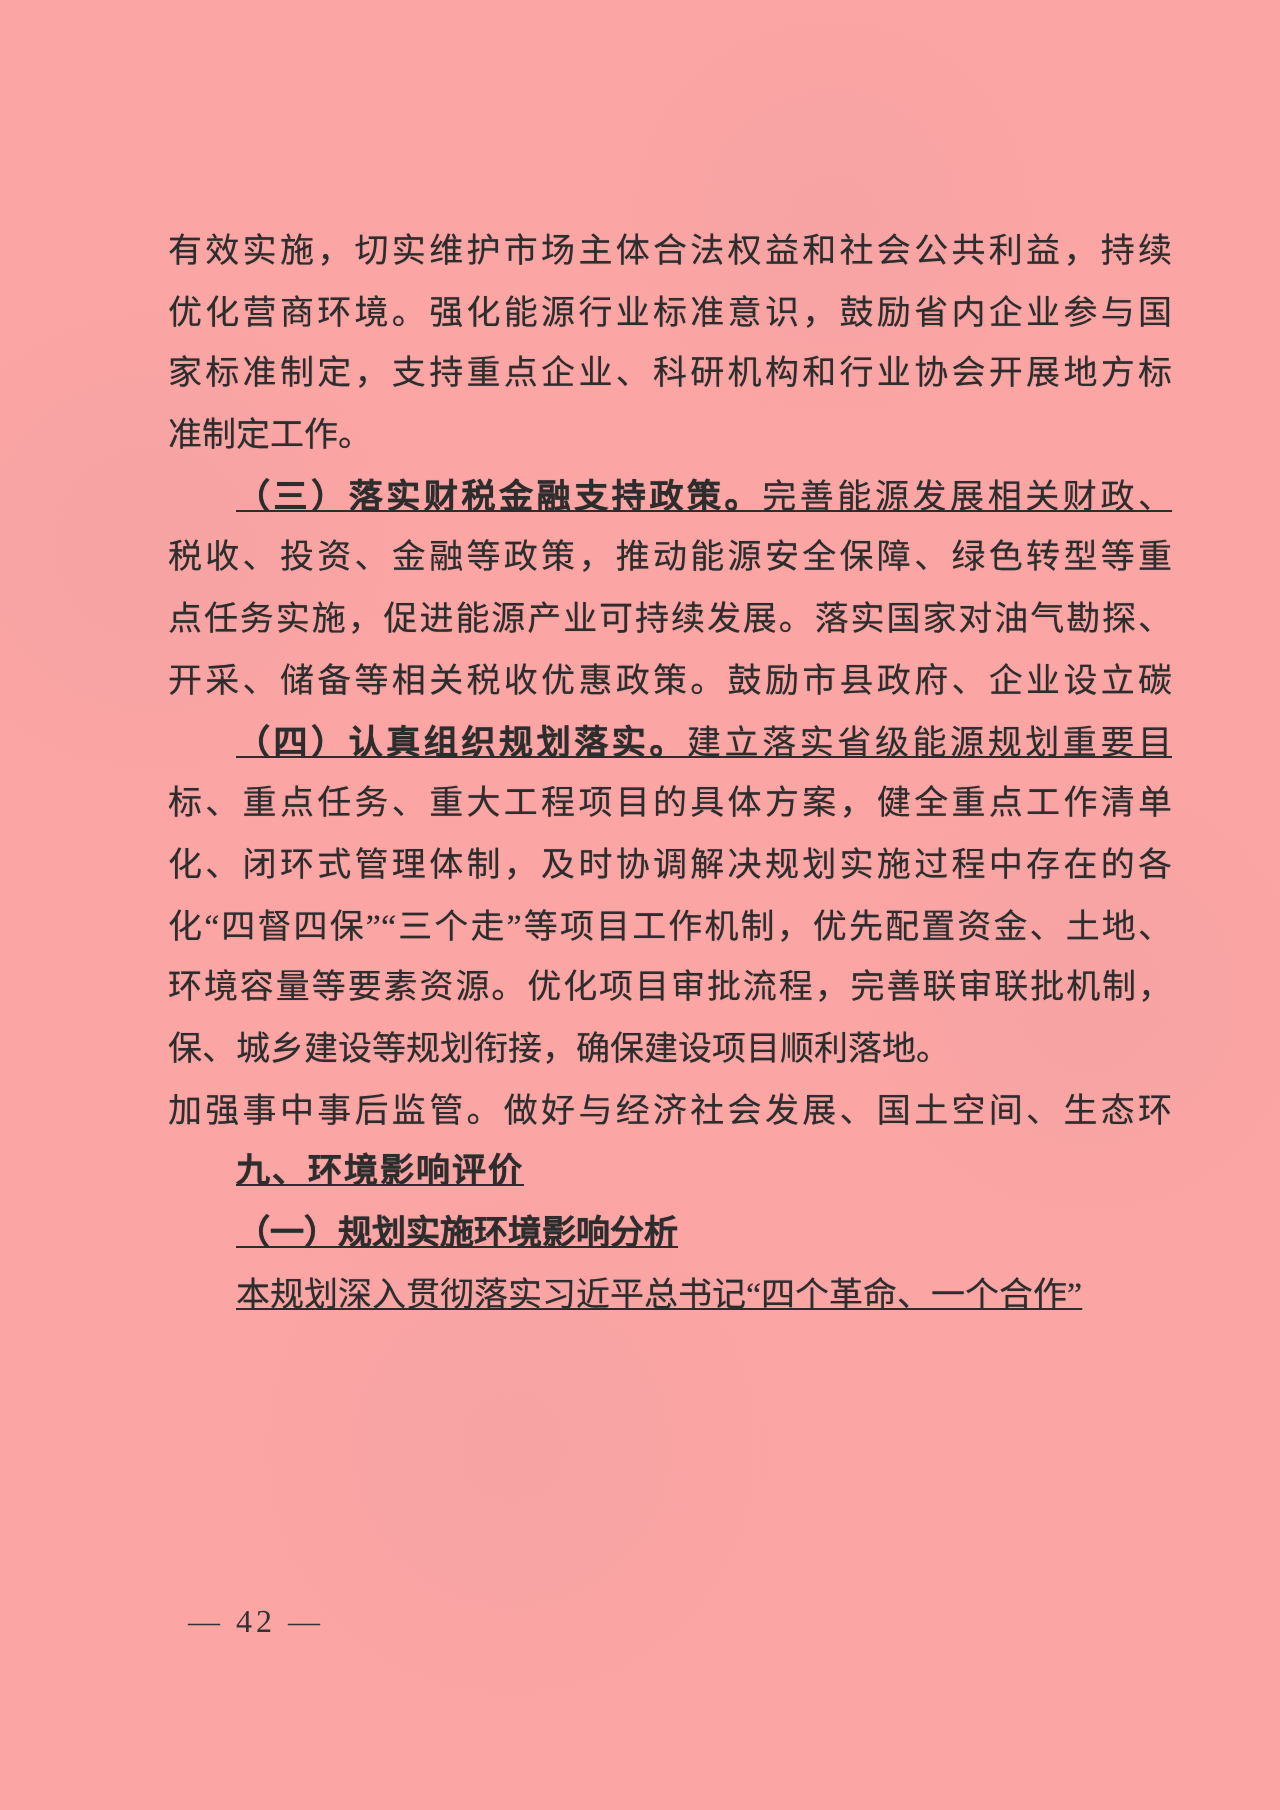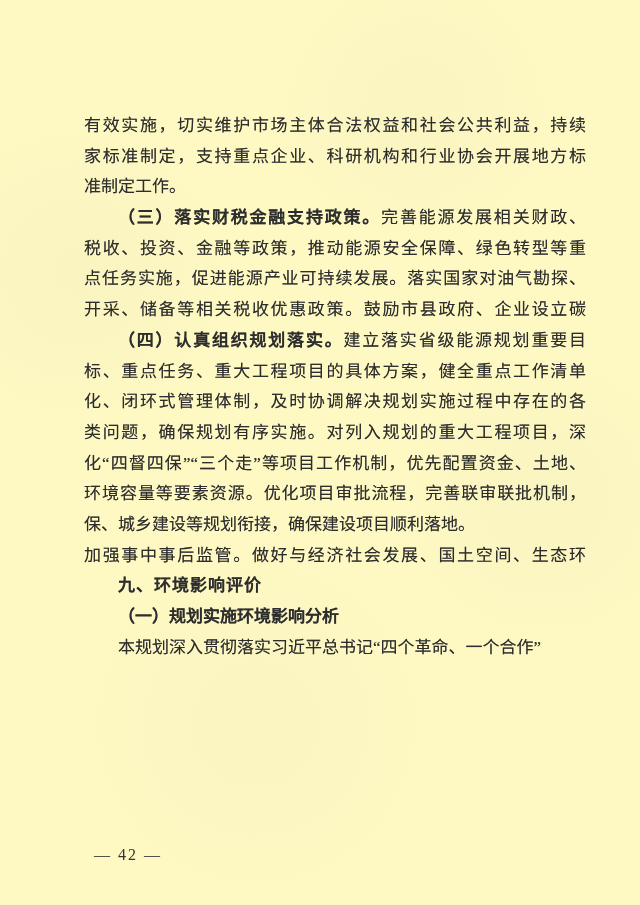--- a/index.html
+++ b/index.html
@@ -5,21 +5,21 @@
   html, body {
     margin: 0;
     padding: 0;
     background: #ffffff;
   }
   .page {
     position: relative;
     width: 640px;
     height: 905px;
     margin: 0;
-    background: #fef9c3;
+    background: #fca5a5;
     overflow: hidden;
     font-family: "Liberation Serif", "DejaVu Serif", serif;
   }
   
   .page::before {
     content: "";
     position: absolute;
     inset: 0;
     pointer-events: none;
     background:
@@ -44,57 +44,58 @@
     white-space: normal;
   }
   .line.fill {
     text-align: justify;
     text-align-last: justify;
     -moz-text-align-last: justify;
     text-justify: inter-character;
   }
   .line.indent {
     padding-left: 34px;
+    text-decoration: underline;
   }
   .line .seg.bold {
     font-weight: bold;
   }
   .line.hei .seg {
     font-family: "Liberation Sans", "DejaVu Sans", sans-serif;
     font-weight: bold;
     letter-spacing: 1px;
     margin-top: 26px;
   }
   .page-number {
     position: absolute;
     left: 94px;
-    top: 844px;
+    top: 801px;
     font-size: 16px;
     line-height: 22px;
     color: #333333;
     letter-spacing: 2px;
     font-family: "Liberation Serif", "DejaVu Serif", serif;
   }
 </style>
 </head>
 <body>
 
 <div class="page">
   <div class="text-block">
       <div class="line fill"><span class="seg">有效实施，切实维护市场主体合法权益和社会公共利益，持续</span></div>
+      <div class="line fill"><span class="seg">优化营商环境。强化能源行业标准意识，鼓励省内企业参与国</span></div>
       <div class="line fill"><span class="seg">家标准制定，支持重点企业、科研机构和行业协会开展地方标</span></div>
       <div class="line"><span class="seg">准制定工作。</span></div>
       <div class="line indent fill"><span class="seg bold">（三）落实财税金融支持政策。</span><span class="seg">完善能源发展相关财政、</span></div>
       <div class="line fill"><span class="seg">税收、投资、金融等政策，推动能源安全保障、绿色转型等重</span></div>
       <div class="line fill"><span class="seg">点任务实施，促进能源产业可持续发展。落实国家对油气勘探、</span></div>
       <div class="line fill"><span class="seg">开采、储备等相关税收优惠政策。鼓励市县政府、企业设立碳</span></div>
       <div class="line indent fill"><span class="seg bold">（四）认真组织规划落实。</span><span class="seg">建立落实省级能源规划重要目</span></div>
       <div class="line fill"><span class="seg">标、重点任务、重大工程项目的具体方案，健全重点工作清单</span></div>
       <div class="line fill"><span class="seg">化、闭环式管理体制，及时协调解决规划实施过程中存在的各</span></div>
-      <div class="line fill"><span class="seg">类问题，确保规划有序实施。对列入规划的重大工程项目，深</span></div>
       <div class="line fill"><span class="seg">化“四督四保”“三个走”等项目工作机制，优先配置资金、土地、</span></div>
       <div class="line fill"><span class="seg">环境容量等要素资源。优化项目审批流程，完善联审联批机制，</span></div>
       <div class="line"><span class="seg">保、城乡建设等规划衔接，确保建设项目顺利落地。</span></div>
       <div class="line fill"><span class="seg">加强事中事后监管。做好与经济社会发展、国土空间、生态环</span></div>
       <div class="line indent hei"><span class="seg bold">九、环境影响评价</span></div>
       <div class="line indent"><span class="seg bold">（一）规划实施环境影响分析</span></div>
       <div class="line indent"><span class="seg">本规划深入贯彻落实习近平总书记“四个革命、一个合作”</span></div>
     </div>
   <div class="page-number">— 42 —</div>
 </div>

